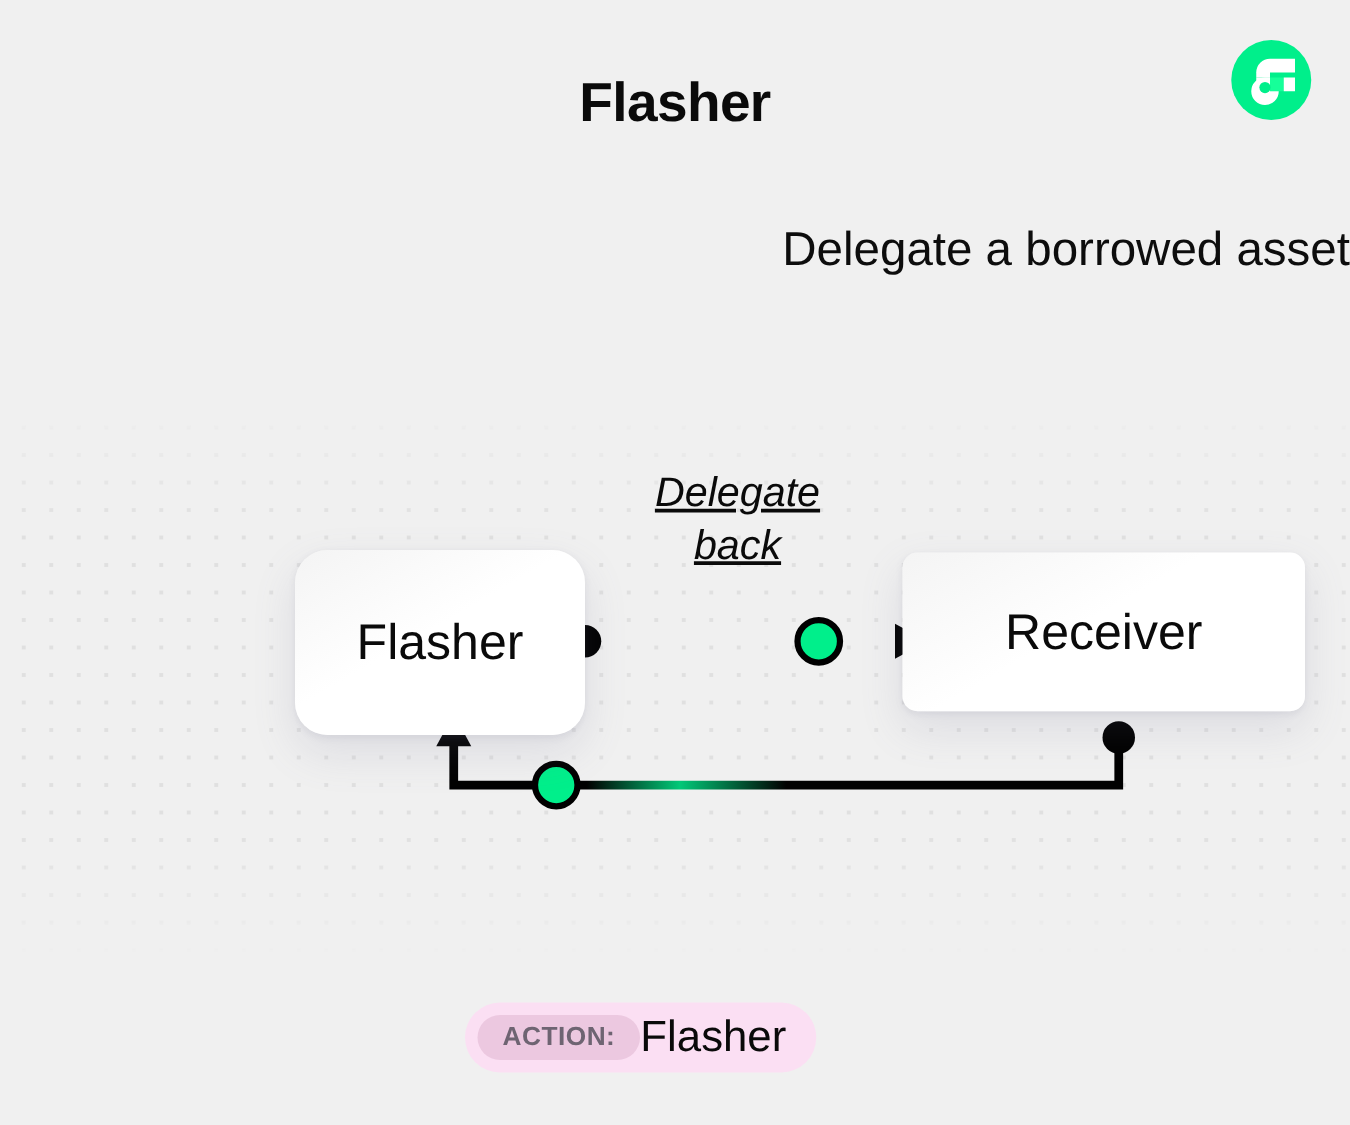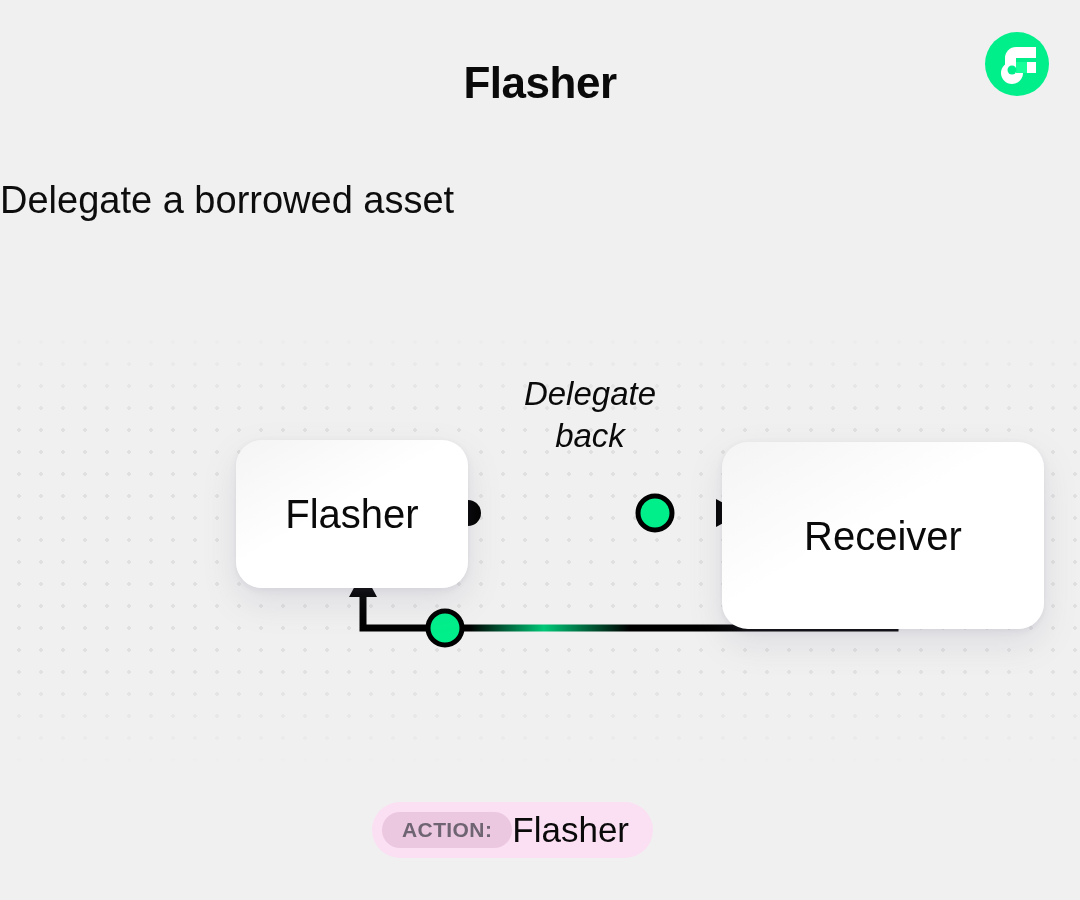--- a/index.html
+++ b/index.html
@@ -37,21 +37,21 @@
     font-size: 44px;
     font-weight: bold;
     letter-spacing: -0.5px;
     color: #0a0a0a;
   }
   .subtitle {
     position: absolute;
     top: 176px;
     left: 0;
     width: 1080px;
-    text-align: left;
+    text-align: right;
     font-size: 38px;
     font-weight: 400;
     line-height: 49px;
     color: #0d0d0d;
   }
   .subtitle .line { display: block; }
 
   
   .stage {
     position: absolute;
@@ -91,21 +91,22 @@
   .node-flasher {
     left: 236px;
     top: 115px;
     width: 232px;
     height: 148px;
   }
   .node-receiver {
     left: 722px;
     top: 117px;
     width: 322px;
-    height: 187px;
+    height: 127px;
+    border-radius: 12px;
   }
   .node-label .line { display: block; }
 
   
   .edge-label {
     position: absolute;
     font-style: italic;
     font-size: 33px;
     line-height: 42px;
     color: #0a0a0a;
@@ -113,20 +114,21 @@
   }
   .label-call {
     left: 36px;
     top: 145px;
     width: 200px;
   }
   .label-delegate {
     left: 470px;
     top: 48px;
     width: 240px;
+    text-decoration: underline;
   }
   .label-repayment {
     left: 440px;
     top: 310px;
     width: 320px;
   }
   .edge-label .line { display: block; }
 
   
   .action-badge {

